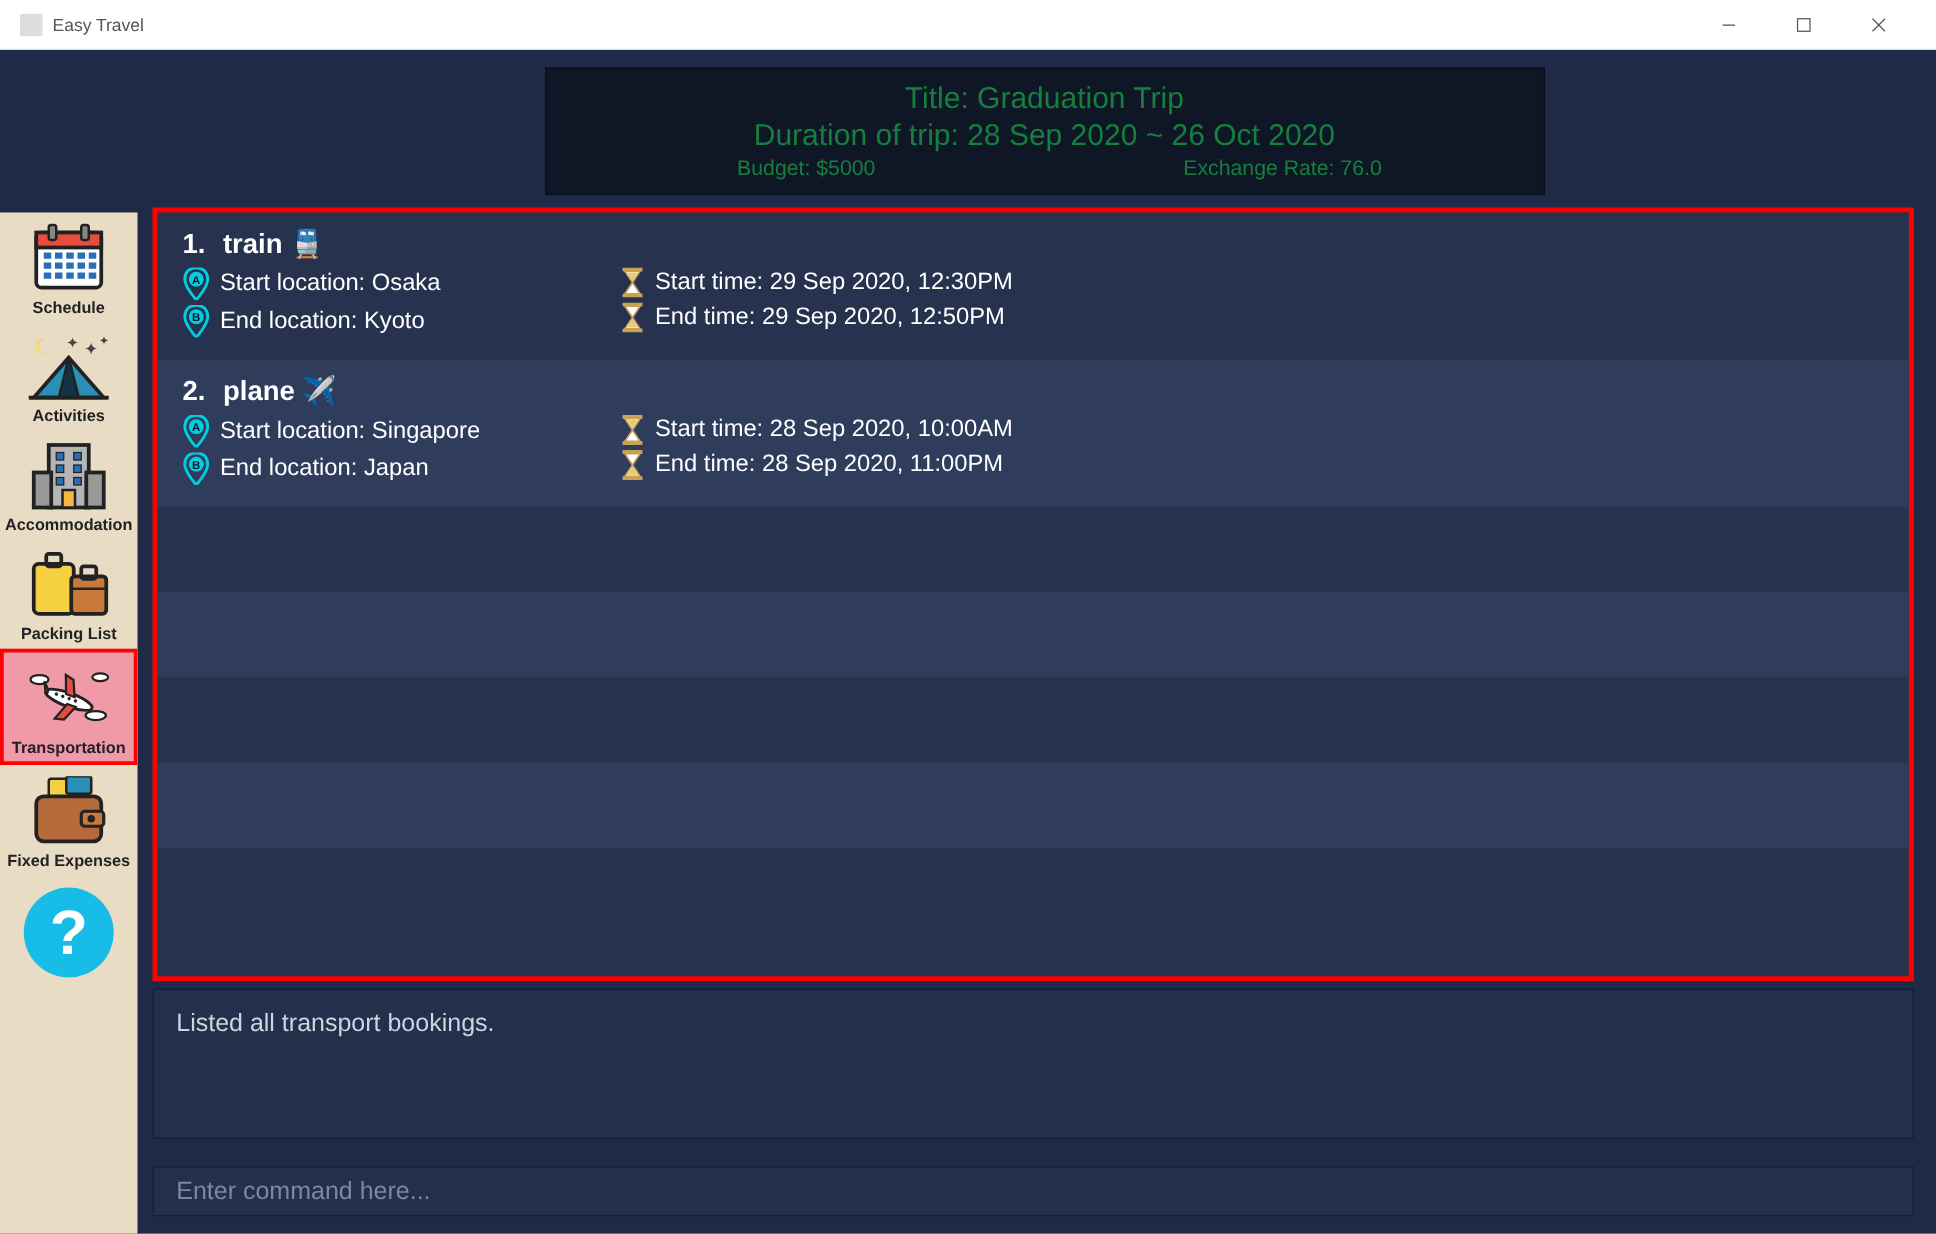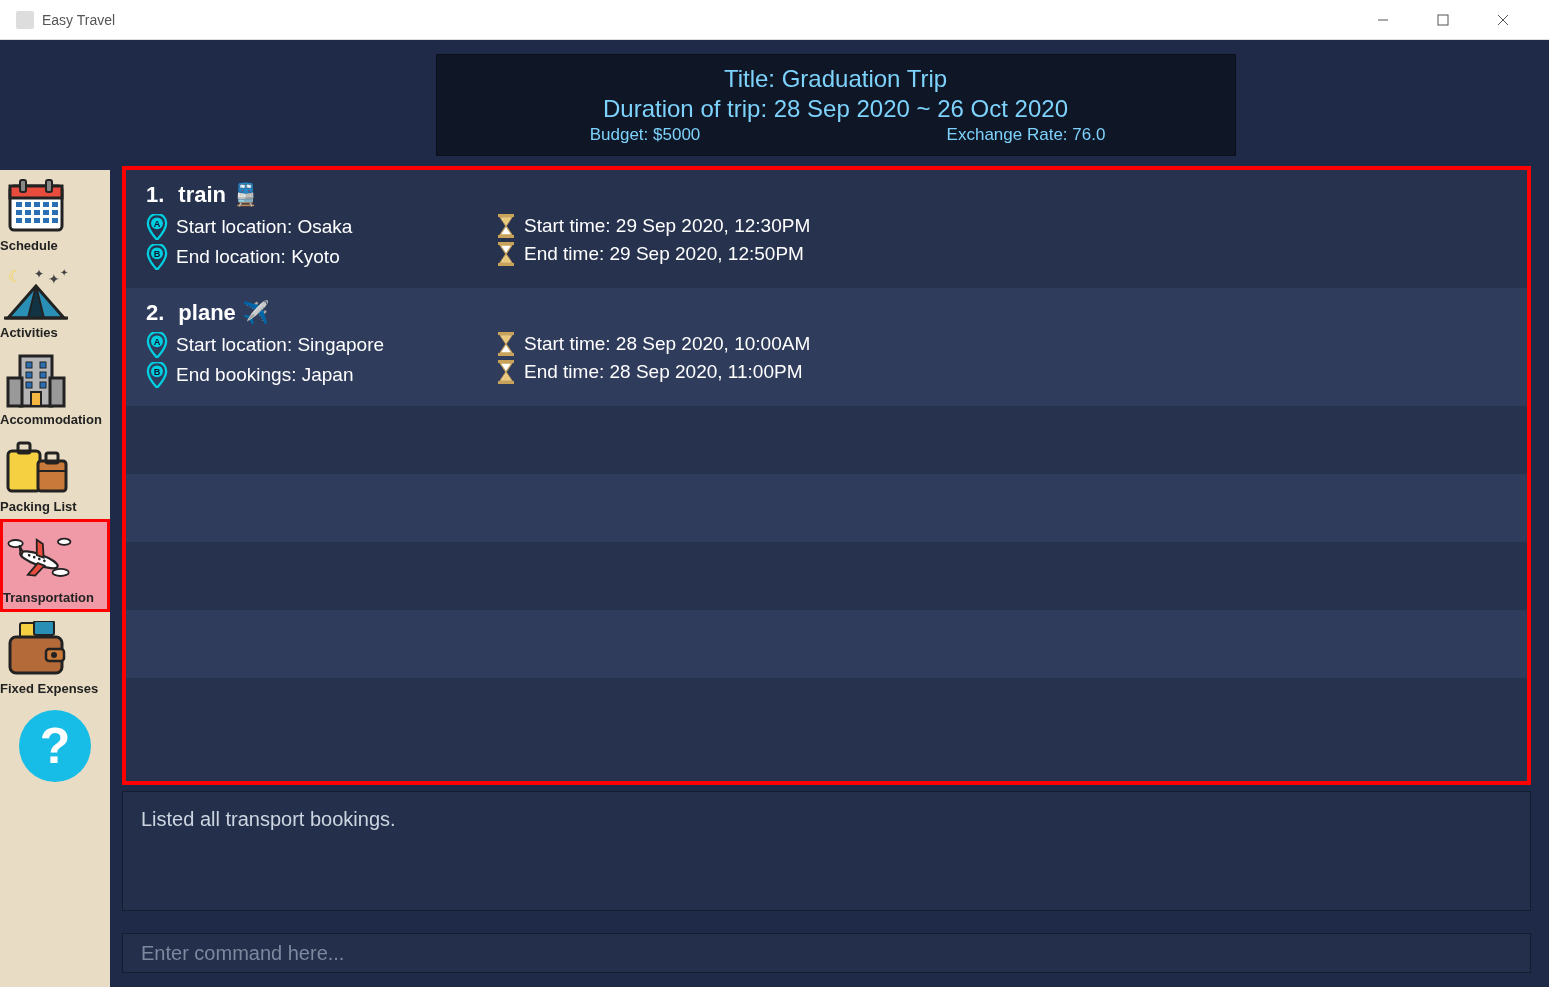--- a/index.html
+++ b/index.html
@@ -4,26 +4,26 @@
 <style>
 *{box-sizing:border-box;margin:0;padding:0;font-family:"Segoe UI",Arial,sans-serif}
 body{background:#fff;overflow:hidden;width:1549px;height:987px}
 .titlebar{height:40px;background:#fff;display:flex;align-items:center;padding:0 16px;border-bottom:1px solid #ddd}
 .titlebar-icon{width:18px;height:18px;margin-right:8px;background:#ddd;border-radius:2px}
 .titlebar-title{font-size:14px;color:#555}
 .titlebar-buttons{margin-left:auto;display:flex}
 .titlebar-btn{width:60px;height:40px;display:flex;align-items:center;justify-content:center;color:#555;font-size:12px}
 .app{display:flex;height:947px;background:#1e2a47}
 .sidebar{width:110px;background:#e8ddc4;display:flex;flex-direction:column;align-items:center;margin-top:130px}
-.nav-item{width:100%;display:flex;flex-direction:column;padding:6px 0 4px;cursor:pointer}
+.nav-item{width:100%;display:flex;flex-direction:column;align-items:center;padding:6px 0 4px;cursor:pointer}
 .nav-item.active{background:#f19aa7;border:3px solid red;margin:1px}
 .nav-icon{width:72px;height:60px;display:flex;align-items:center;justify-content:center}
 .nav-label{font-size:13px;font-weight:bold;color:#222;margin-top:2px}
 .main{flex:1;display:flex;flex-direction:column;padding:0 0 14px 12px}
-.header-card{background:#0f1626;color:#7dd3fc;margin:14px auto 10px;width:800px;padding:10px 18px;border:1px solid #0a0f1b}
+.header-card{background:#0f1626;color:#15803d;margin:14px auto 10px;width:800px;padding:10px 18px;border:1px solid #0a0f1b}
 .header-title{text-align:center;font-size:24px;margin-bottom:2px}
 .header-duration{text-align:center;font-size:24px;margin-bottom:2px}
 .header-row{display:flex;font-size:17px}
 .header-budget{flex:1;text-align:center}
 .header-rate{flex:1;text-align:center}
 .list-panel{flex:1;border:4px solid red;background:#26324e;overflow:hidden;display:flex;flex-direction:column;margin-right:18px}
 .list-body{flex:1;display:flex;flex-direction:column}
 .item{padding:12px 20px 18px;color:#fff}
 .item:nth-child(odd){background:#26324e}
 .item:nth-child(even){background:#2f3c5c}
@@ -250,21 +250,21 @@
                     <text x="12" y="14" text-anchor="middle" font-size="10" font-weight="bold" fill="#0a1830">A</text>
                   </svg>
                   <span>Start location: Singapore</span>
                 </div>
         <div class="row">
                   <svg class="pin" viewBox="0 0 24 28">
                     <path d="M12 0C6 0 2 4 2 10c0 7 10 18 10 18s10-11 10-18C22 4 18 0 12 0z" fill="none" stroke="#00cfe0" stroke-width="2.5"></path>
                     <circle cx="12" cy="10" r="6.5" fill="#00cfe0"></circle>
                     <text x="12" y="14" text-anchor="middle" font-size="10" font-weight="bold" fill="#0a1830">B</text>
                   </svg>
-                  <span>End bookings: Japan</span>
+                  <span>End location: Japan</span>
                 </div>
       </div>
       <div class="col">
         <div class="row">
                   <svg class="hour" viewBox="0 0 20 24">
                     <rect x="2" y="0" width="16" height="3" fill="#c9a25a"></rect>
                     <rect x="2" y="21" width="16" height="3" fill="#c9a25a"></rect>
                     <path d="M4 3 L16 3 L10 12 L16 21 L4 21 L10 12 Z" fill="#fff" stroke="#c9a25a" stroke-width="1.3"></path>
                     <path d="M6 4 L14 4 L10 11 Z" fill="#e9c878"></path>
                   </svg>

